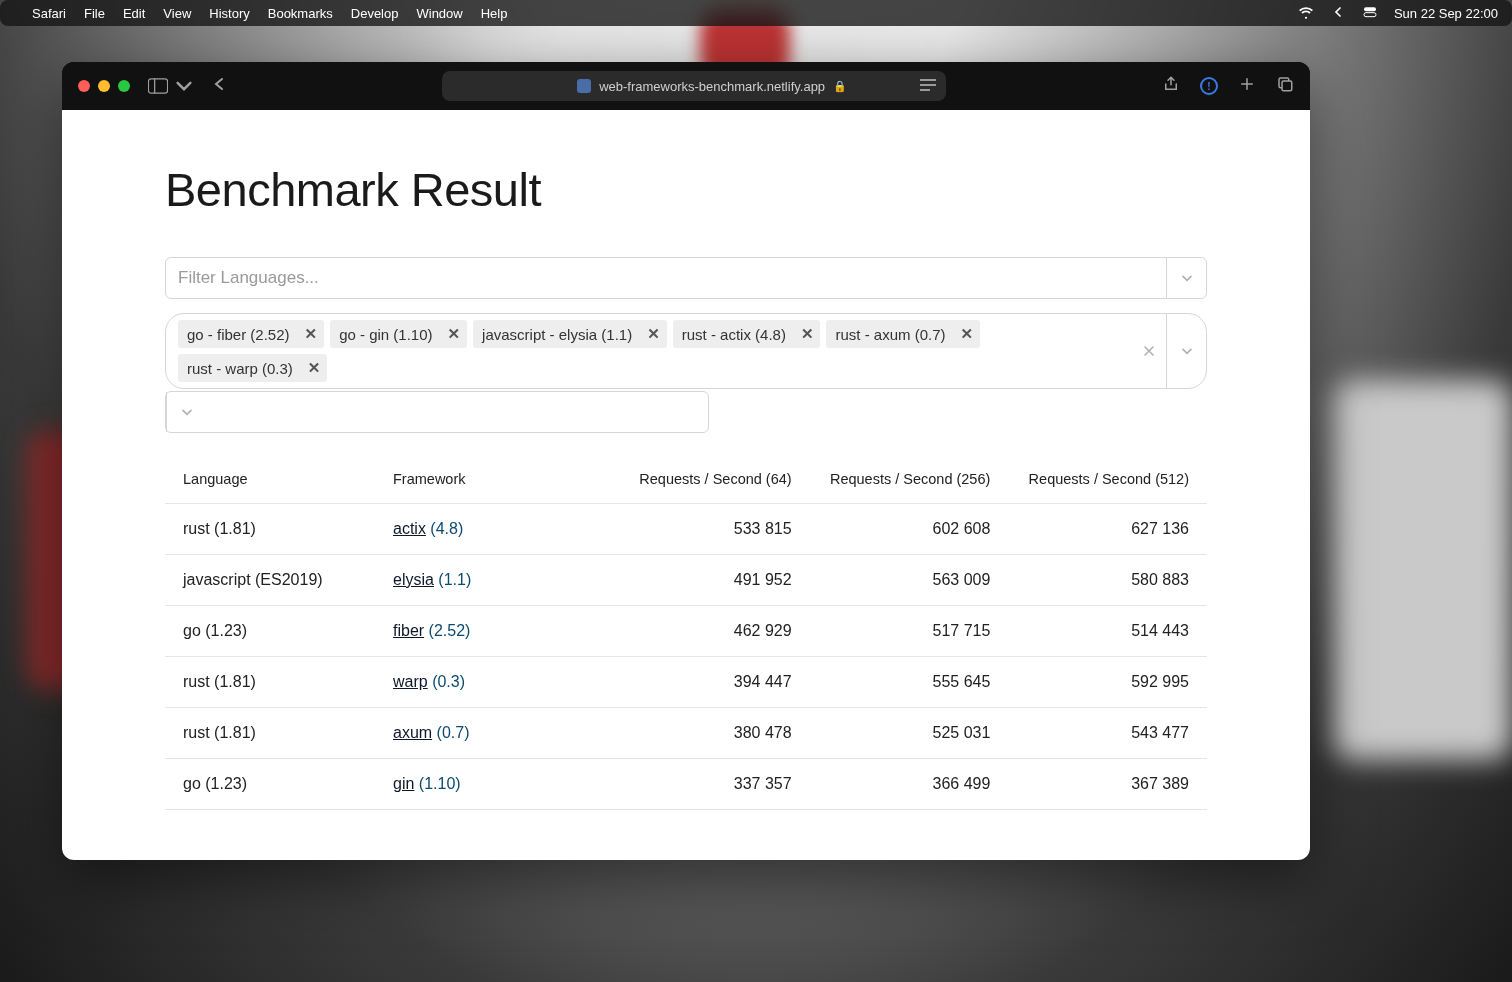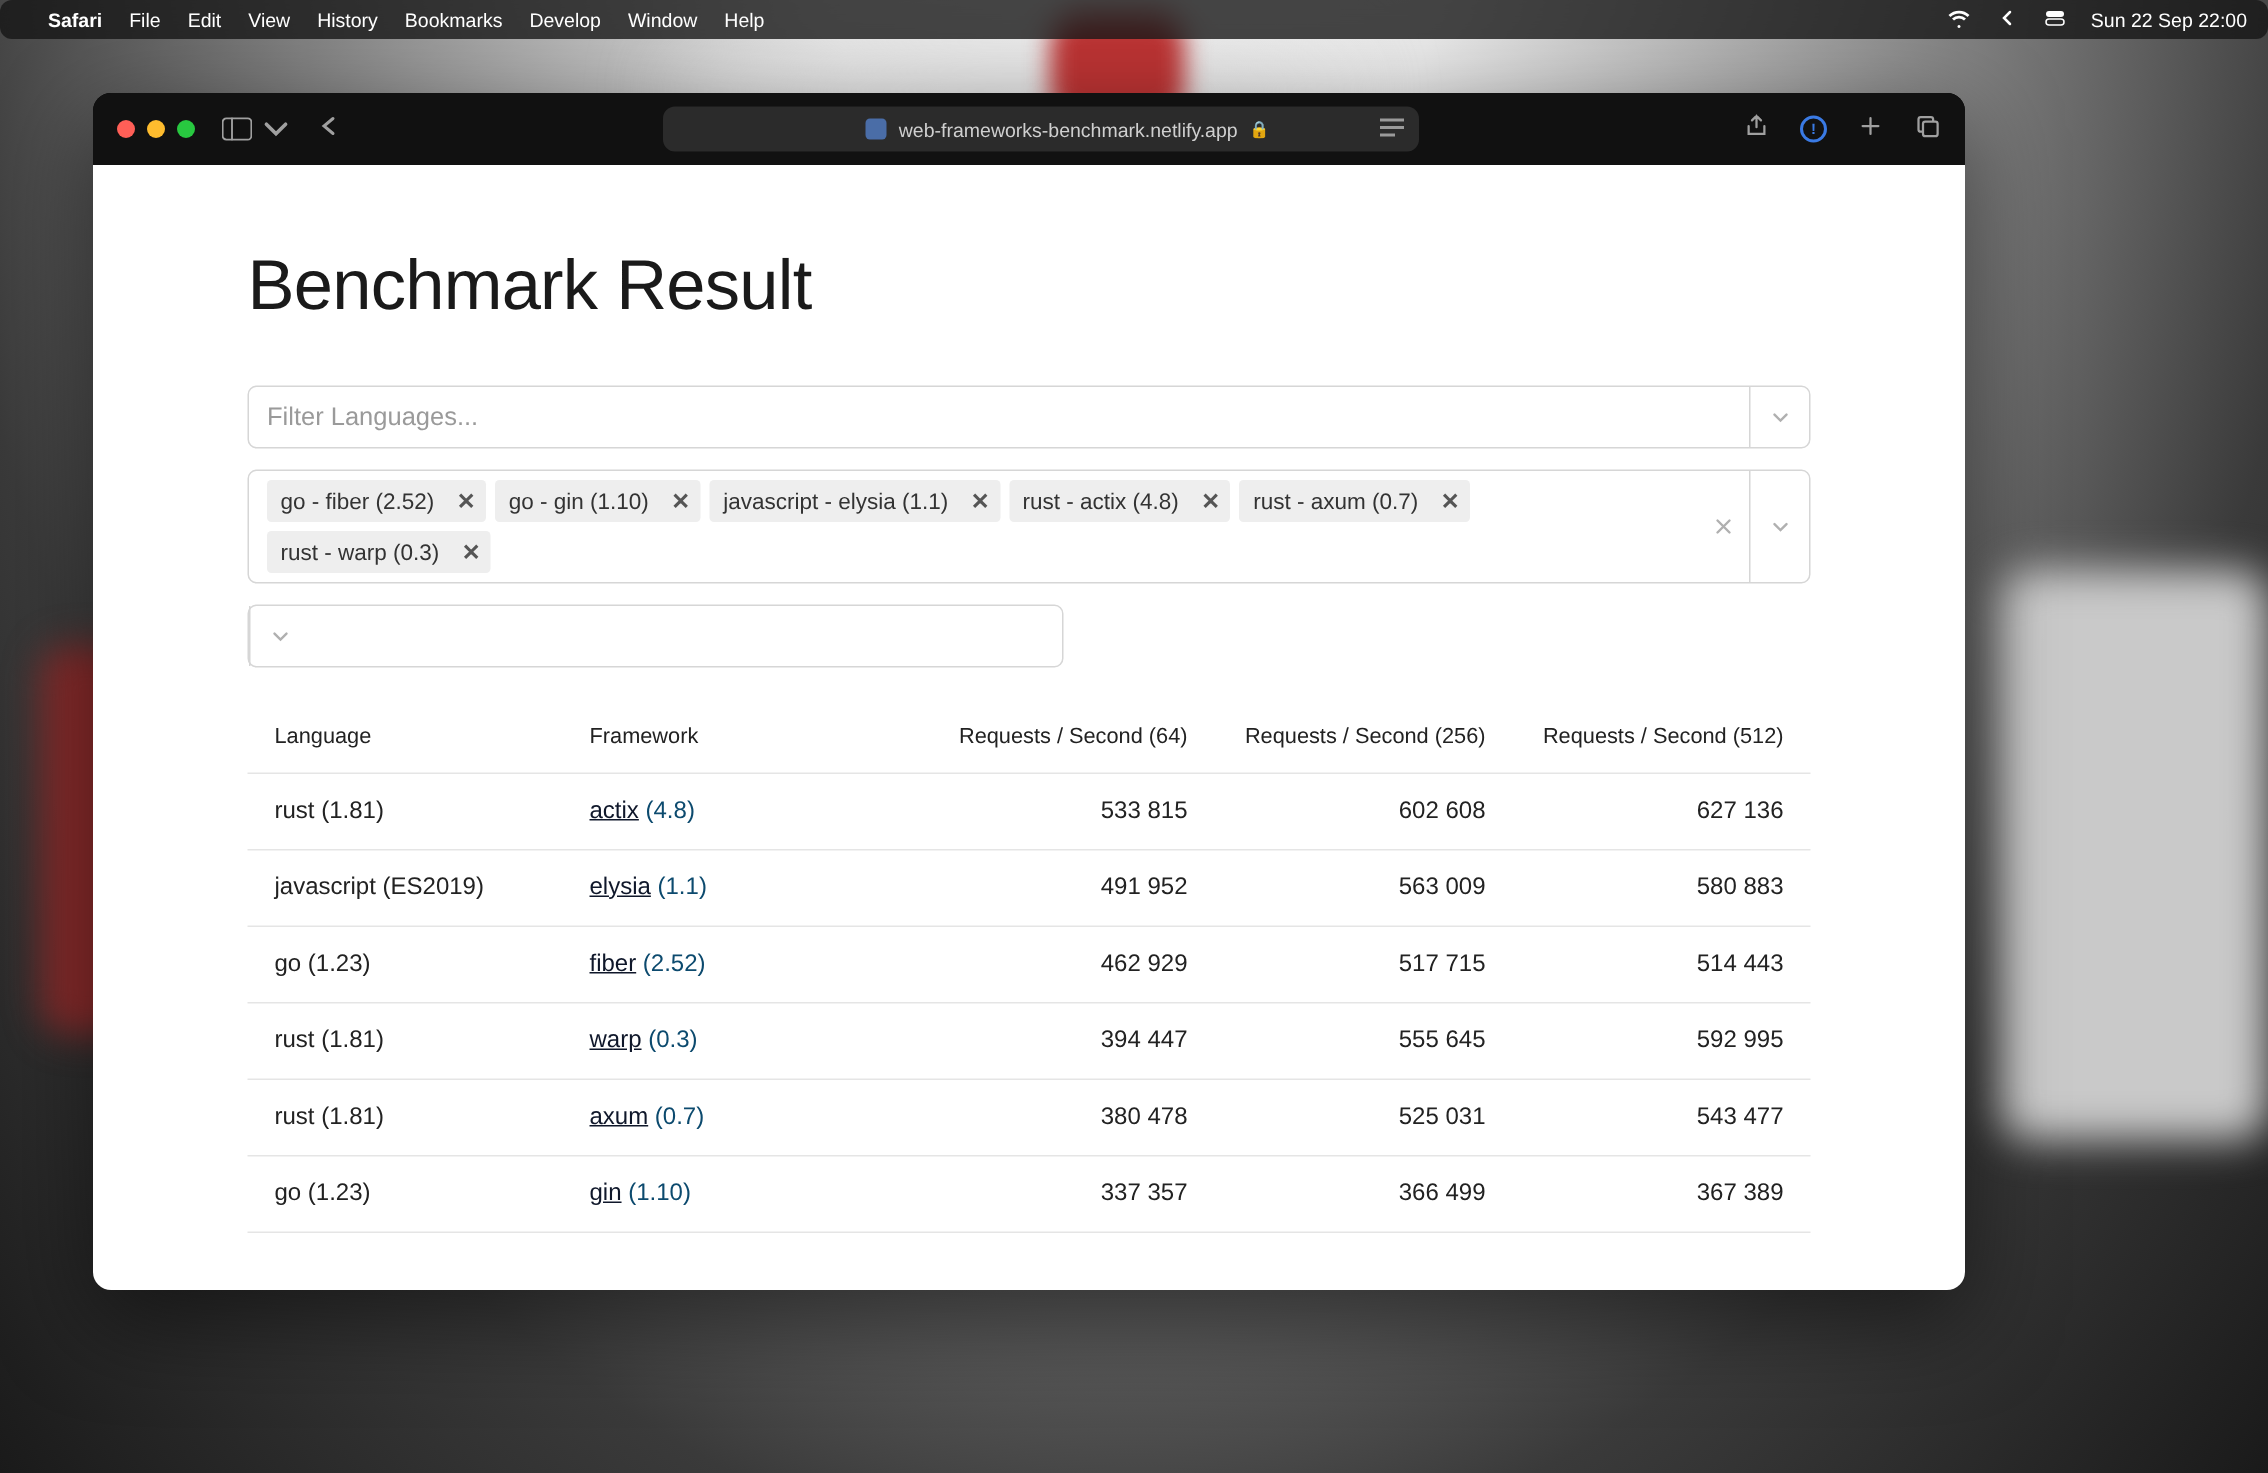--- a/index.html
+++ b/index.html
@@ -48,21 +48,21 @@
   backdrop-filter: blur(6px);
   display:flex; align-items:center;
   color:#fff; font-size:13px;
   padding: 0 14px;
   z-index:10;
   border-radius: 8px;
 }
 .menubar-left { display:flex; align-items:center; gap:18px; }
 .menubar-right { margin-left:auto; display:flex; align-items:center; gap:16px; }
 .apple-logo { font-size:15px; }
-.menubar .app { font-weight:700; }
+.menubar .app { font-weight:400; }
 .menubar-right svg { width:16px; height:16px; fill:#fff; }
 
 
 .window {
   position:absolute;
   left:62px; top:62px;
   width:1248px; height:798px;
   background:#000;
   border-radius:12px;
   overflow:hidden;
@@ -142,21 +142,21 @@
 .select-indicator {
   border-left:1px solid #d6d6d6;
   width:40px; align-self:stretch;
   display:flex; align-items:center; justify-content:center;
 }
 .select-indicator svg, .clear-all svg { width:16px; height:16px; fill:#b0b0b0; stroke:#b0b0b0; }
 .placeholder { color:#9a9a9a; font-size:17px; }
 .select-value { color:#222; font-size:17px; }
 
 .filter-lang { width:100%; margin-bottom:14px; }
-.filter-framework { width:100%; margin-bottom:14px; }
+.filter-framework { width:100%; margin-bottom:2px;border-radius:19px; }
 .filter-framework .select-indicator.clear-all { border-left:none; width:34px; }
 .metric-select { width:544px; }
 
 .chip {
   background:#eee;
   border-radius:3px;
   display:flex; align-items:center;
   font-size:15px;
   color:#333;
 }

